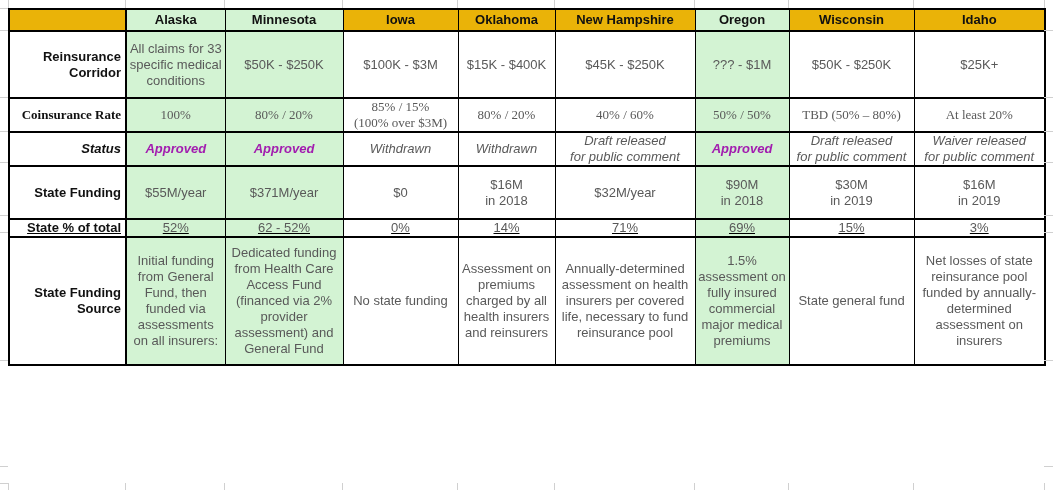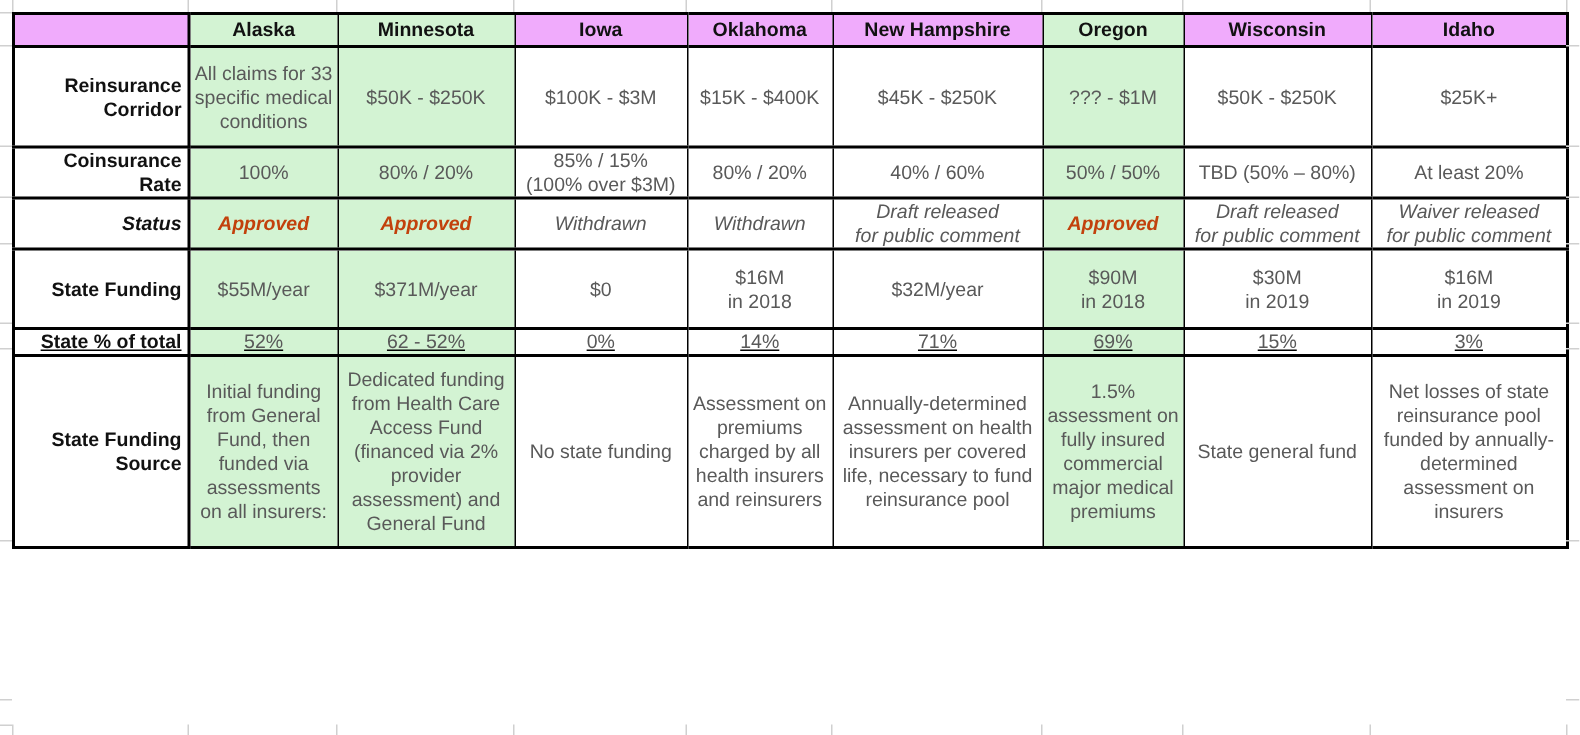--- a/index.html
+++ b/index.html
@@ -20,28 +20,28 @@
     font-size:13px;
     line-height:16px;
     text-align:center;
     vertical-align:middle;
     padding:0 2px;
     white-space:pre-line;
     overflow:hidden;
     color:var(--cell);
   }
   table{border:2px solid var(--border);}
-  th{font-weight:bold;color:var(--head);background:#f0abfc;}
+  th{font-weight:bold;color:var(--head);background:#eab308;}
   td.rowlabel, th.corner{border-right-width:2px;}
   td.rowlabel{
     font-weight:bold;color:var(--head);
     text-align:right;padding-right:4px;white-space:normal;background:#ffffff;
   }
   .hl{background:var(--green);}
-  td.boldcell{font-weight:bold;color:#c2410c;}
+  td.boldcell{font-weight:bold;color:#a21caf;}
   .tick{position:absolute;background:var(--grid);}
 </style>
 </head>
 <body>
 
 <div class="sheet">
   <table id="main-table">
       <colgroup>
         <col style="width: 117px;">
         <col style="width: 99px;">
@@ -71,21 +71,21 @@
           <td class="rowlabel">Reinsurance Corridor</td>
           <td class="hl">All claims for 33 specific medical conditions</td>
           <td class="hl">$50K - $250K</td>
           <td>$100K - $3M</td>
           <td>$15K - $400K</td>
           <td>$45K - $250K</td>
           <td class="hl">??? - $1M</td>
           <td>$50K - $250K</td>
           <td>$25K+</td>
         </tr>
-        <tr style="height: 34px;">
+        <tr style="height: 34px; font-family: Liberation Serif, serif;">
           <td class="rowlabel">Coinsurance Rate</td>
           <td class="hl">100%</td>
           <td class="hl">80% / 20%</td>
           <td>85% / 15%
 (100% over $3M)</td>
           <td>80% / 20%</td>
           <td>40% / 60%</td>
           <td class="hl">50% / 50%</td>
           <td>TBD (50% – 80%)</td>
           <td>At least 20%</td>

